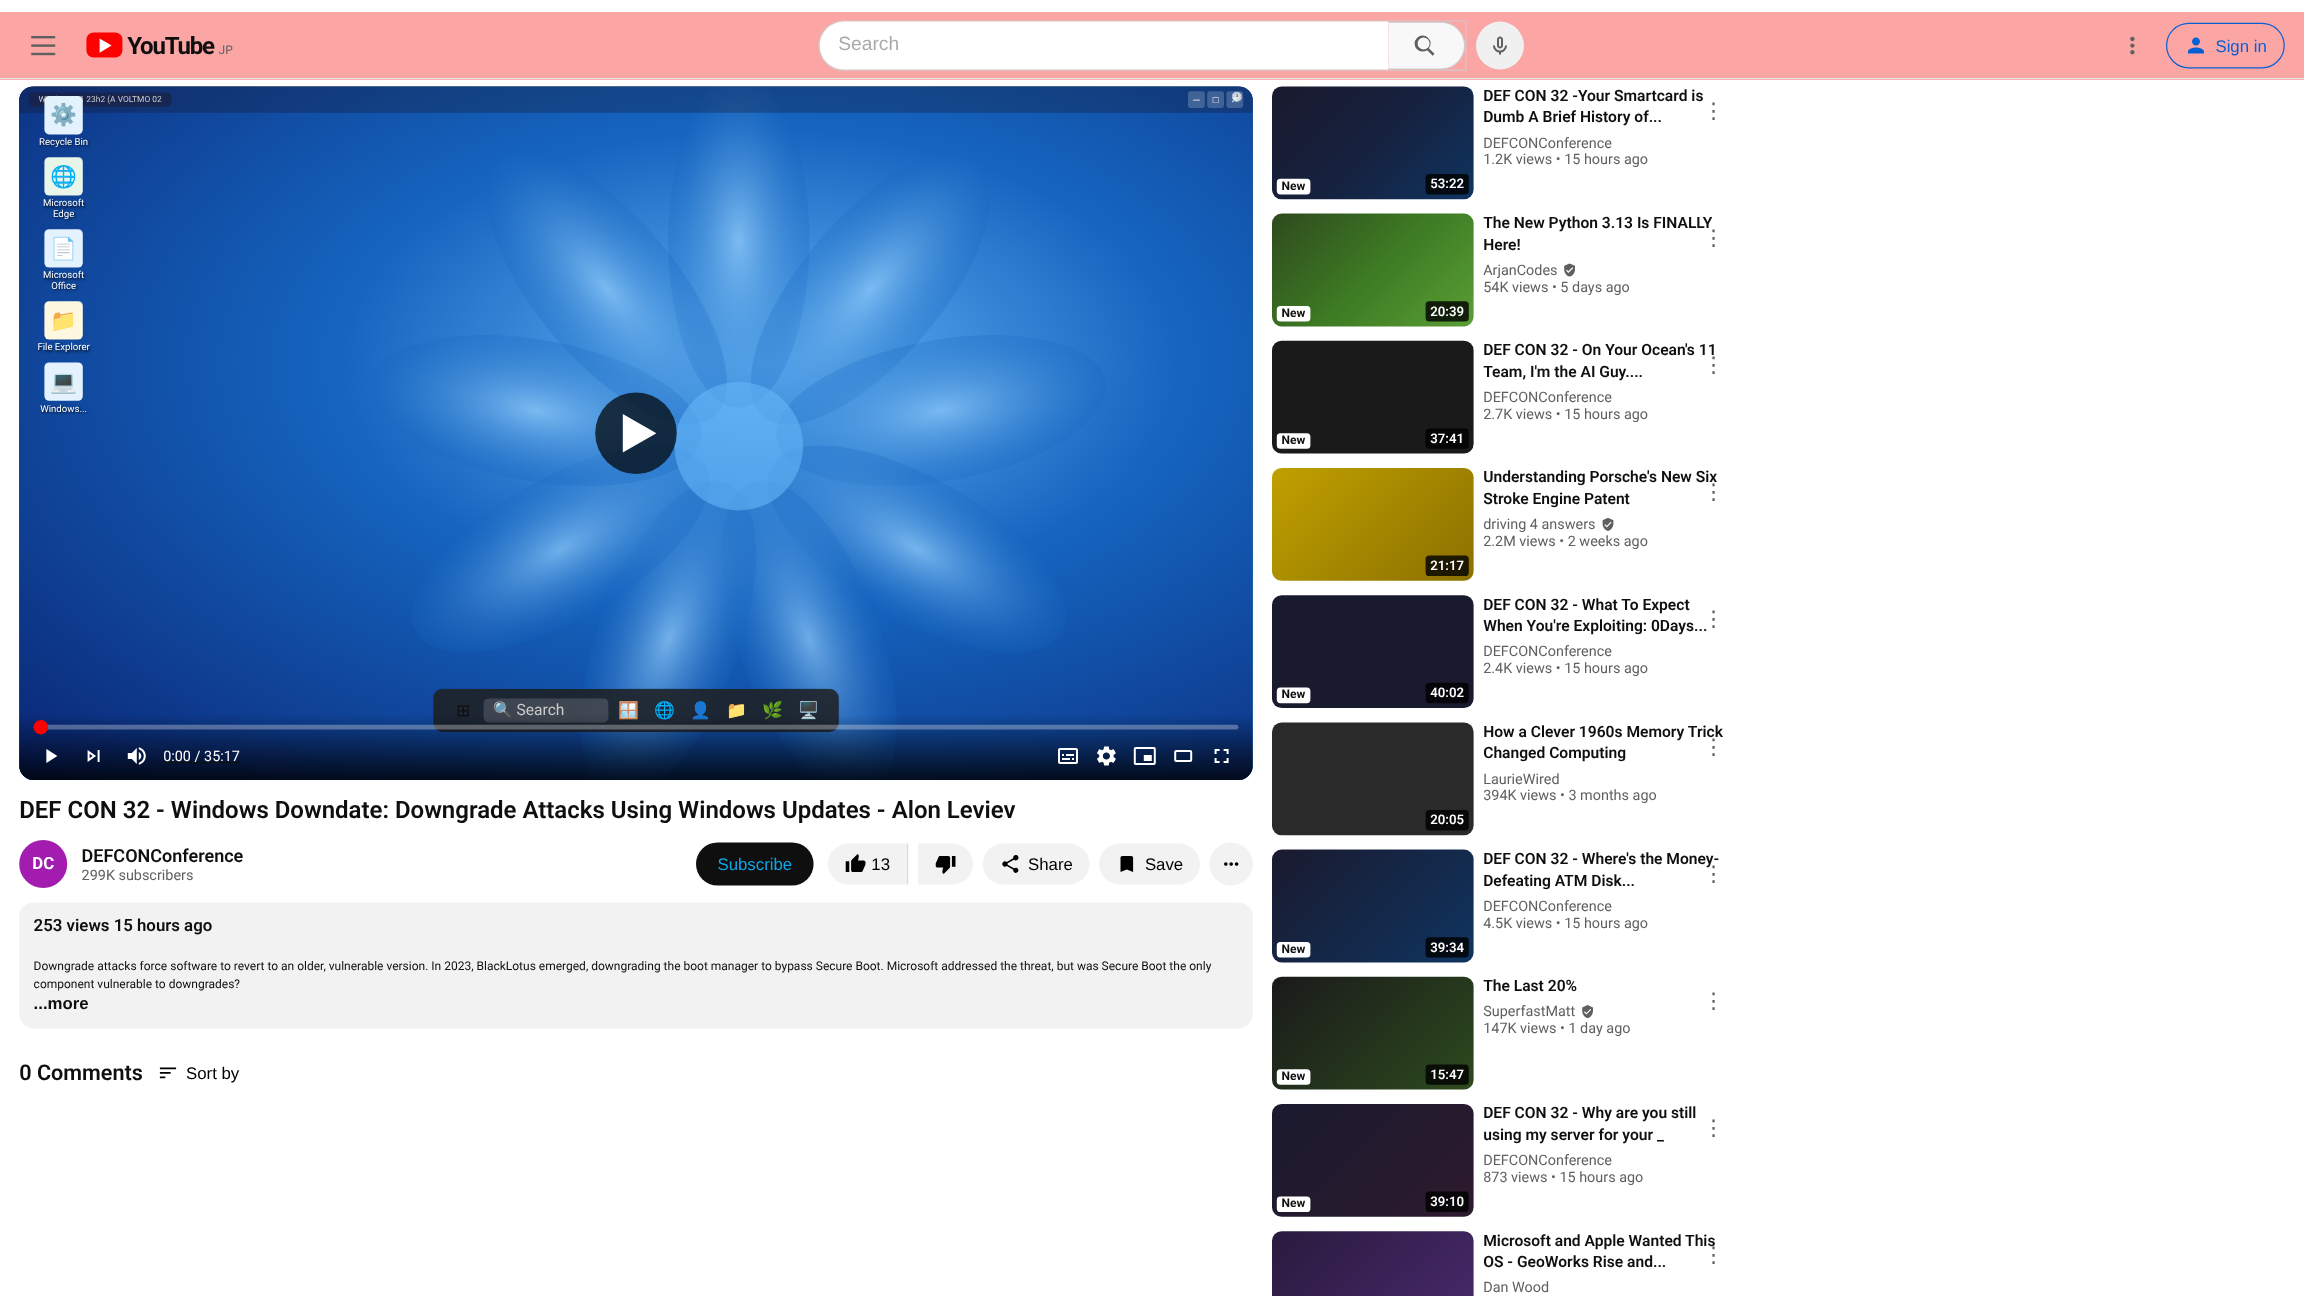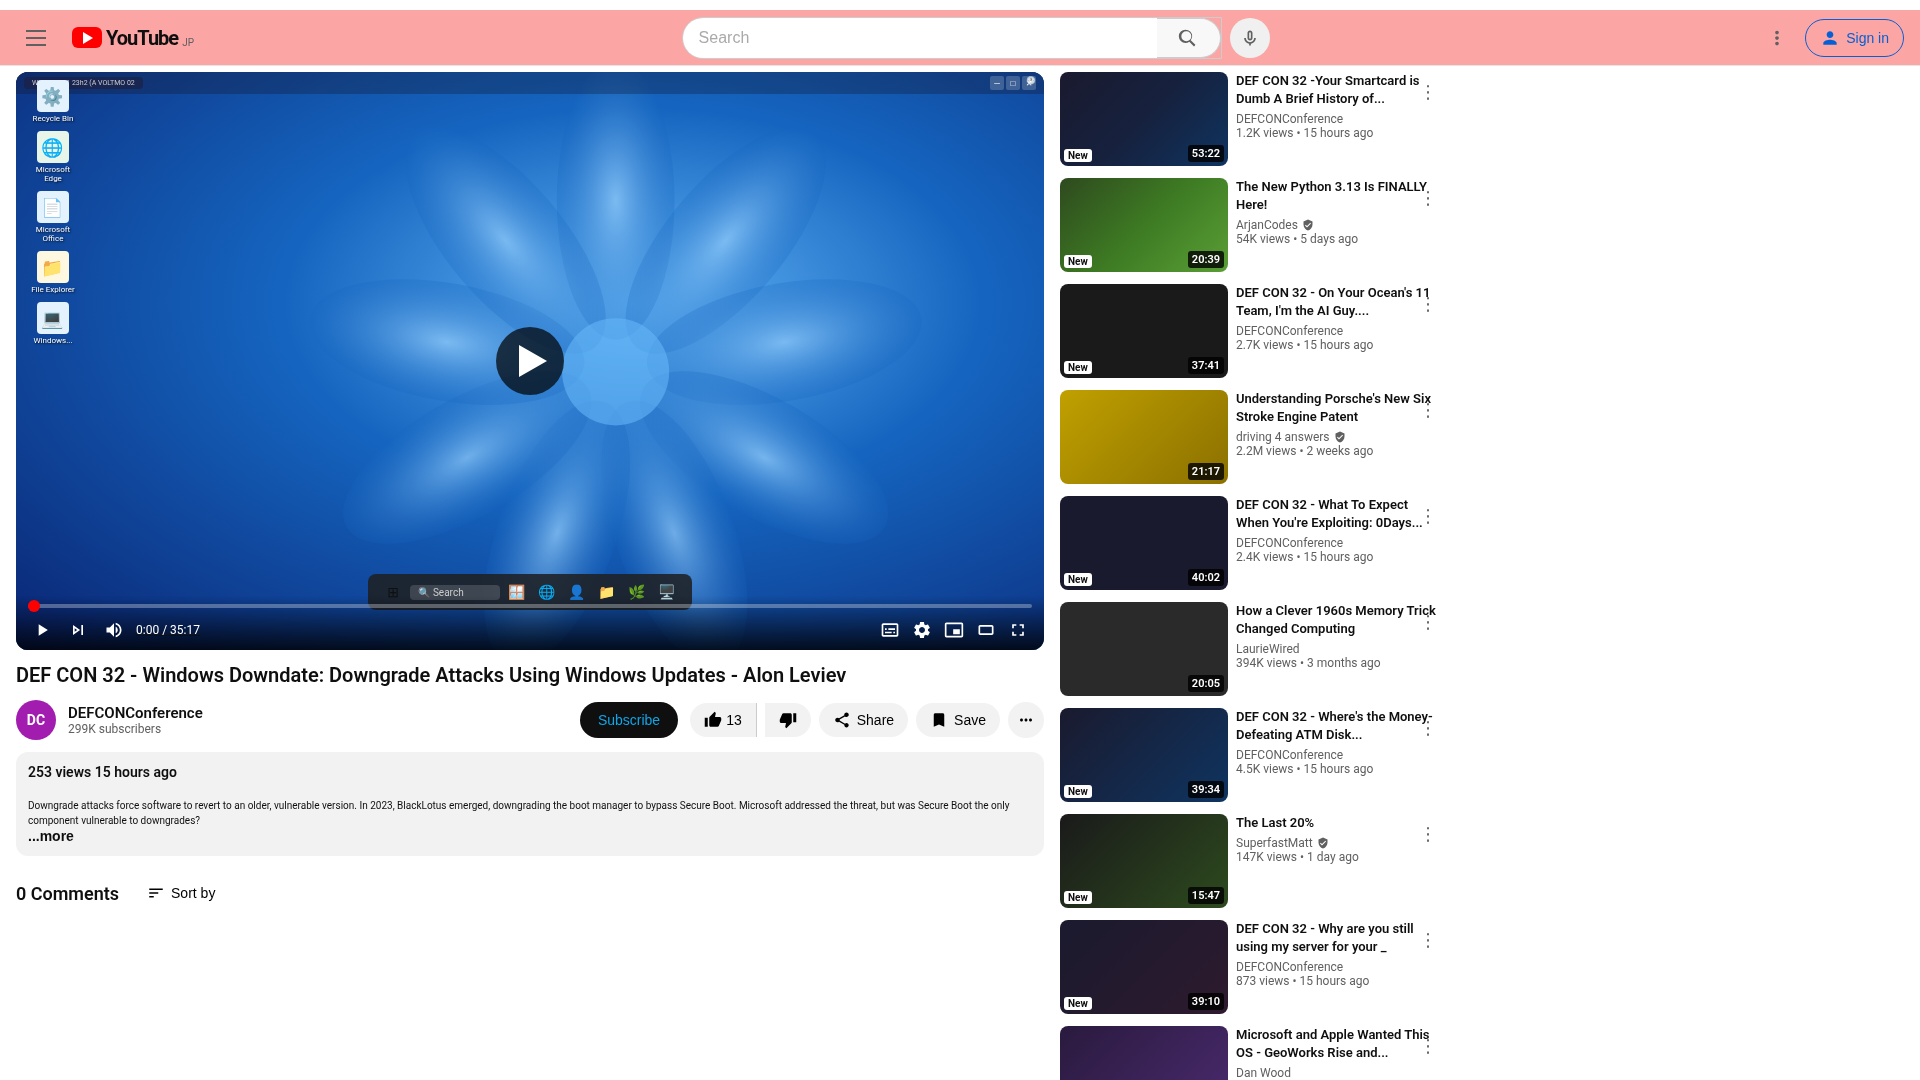--- a/index.html
+++ b/index.html
@@ -55,21 +55,21 @@
     .desktop-icon-label { font-size: 8px; color: #fff; text-align: center; text-shadow: 1px 1px 2px rgba(0,0,0,0.8); }
     
     
     .taskbar {
       position: absolute; bottom: 40px; left: 50%; transform: translateX(-50%);
       background: rgba(30,30,30,0.85); backdrop-filter: blur(20px);
       border-radius: 8px; padding: 4px 12px;
       display: flex; align-items: center; gap: 4px; height: 36px;
     }
     .taskbar-icon { width: 26px; height: 26px; display: flex; align-items: center; justify-content: center; font-size: 14px; }
-    .taskbar-search { background: rgba(255,255,255,0.15); border-radius: 4px; padding: 2px 8px; font-size: 10px; color: #ccc; display: flex; align-items: center; gap: 4px; width: 90px; }
+    .taskbar-search { background: rgba(255,255,255,0.15); border-radius: 4px; padding: 2px 8px; font-size: 13px; color: #ccc; display: flex; align-items: center; gap: 4px; width: 104px; }
     
     
     .top-bar {
       position: absolute; top: 0; left: 0; right: 0; height: 22px;
       background: rgba(20,20,40,0.3);
       display: flex; align-items: center; padding: 0 8px;
       font-size: 8px; color: rgba(255,255,255,0.8);
     }
     .top-bar-window { background: rgba(30,30,60,0.6); border-radius: 4px; padding: 2px 8px; font-size: 7px; color: #ccc; }
     .top-bar-btns { display: flex; gap: 2px; margin-left: auto; }
@@ -118,21 +118,21 @@
     .more-btn { background: #f2f2f2; border: none; border-radius: 50%; width: 36px; height: 36px; cursor: pointer; display: flex; align-items: center; justify-content: center; }
     
     
     .description { background: #f2f2f2; border-radius: 12px; padding: 12px; margin-top: 12px; }
     .desc-stats { font-size: 14px; font-weight: 600; margin-bottom: 18px; }
     .desc-text { font-size: 10px; color: #0f0f0f; line-height: 1.5; }
     .desc-more { color: #0f0f0f; font-weight: 600; cursor: pointer; background: none; border: none; font-size: 14px; }
     
     
     .comments-section { margin-top: 20px; }
-    .comments-header { display: flex; align-items: center; gap: 20px; margin-bottom: 32px; }
+    .comments-header { display: flex; align-items: center; gap: 4px; margin-bottom: 32px; }
     .comments-count { font-size: 18px; font-weight: 600; }
     .sort-btn { display: flex; align-items: center; gap: 6px; background: none; border: none; cursor: pointer; font-size: 14px; font-weight: 500; padding: 8px; border-radius: 20px; }
     
     
     .sidebar { width: 400px; padding: 16px 16px 16px 0; flex-shrink: 0; }
     .sidebar-video { display: flex; gap: 8px; margin-bottom: 12px; cursor: pointer; position: relative; }
     .sidebar-thumb { width: 168px; min-width: 168px; height: 94px; border-radius: 8px; overflow: hidden; position: relative; flex-shrink: 0; }
     .duration-badge { position: absolute; bottom: 4px; right: 4px; background: rgba(0,0,0,0.8); color: #fff; font-size: 11px; font-weight: 600; padding: 2px 4px; border-radius: 3px; }
     .new-badge { position: absolute; bottom: 4px; left: 4px; background: #fff; color: #0f0f0f; font-size: 10px; font-weight: 700; padding: 1px 4px; border-radius: 3px; }
     .sidebar-info { flex: 1; min-width: 0; }

